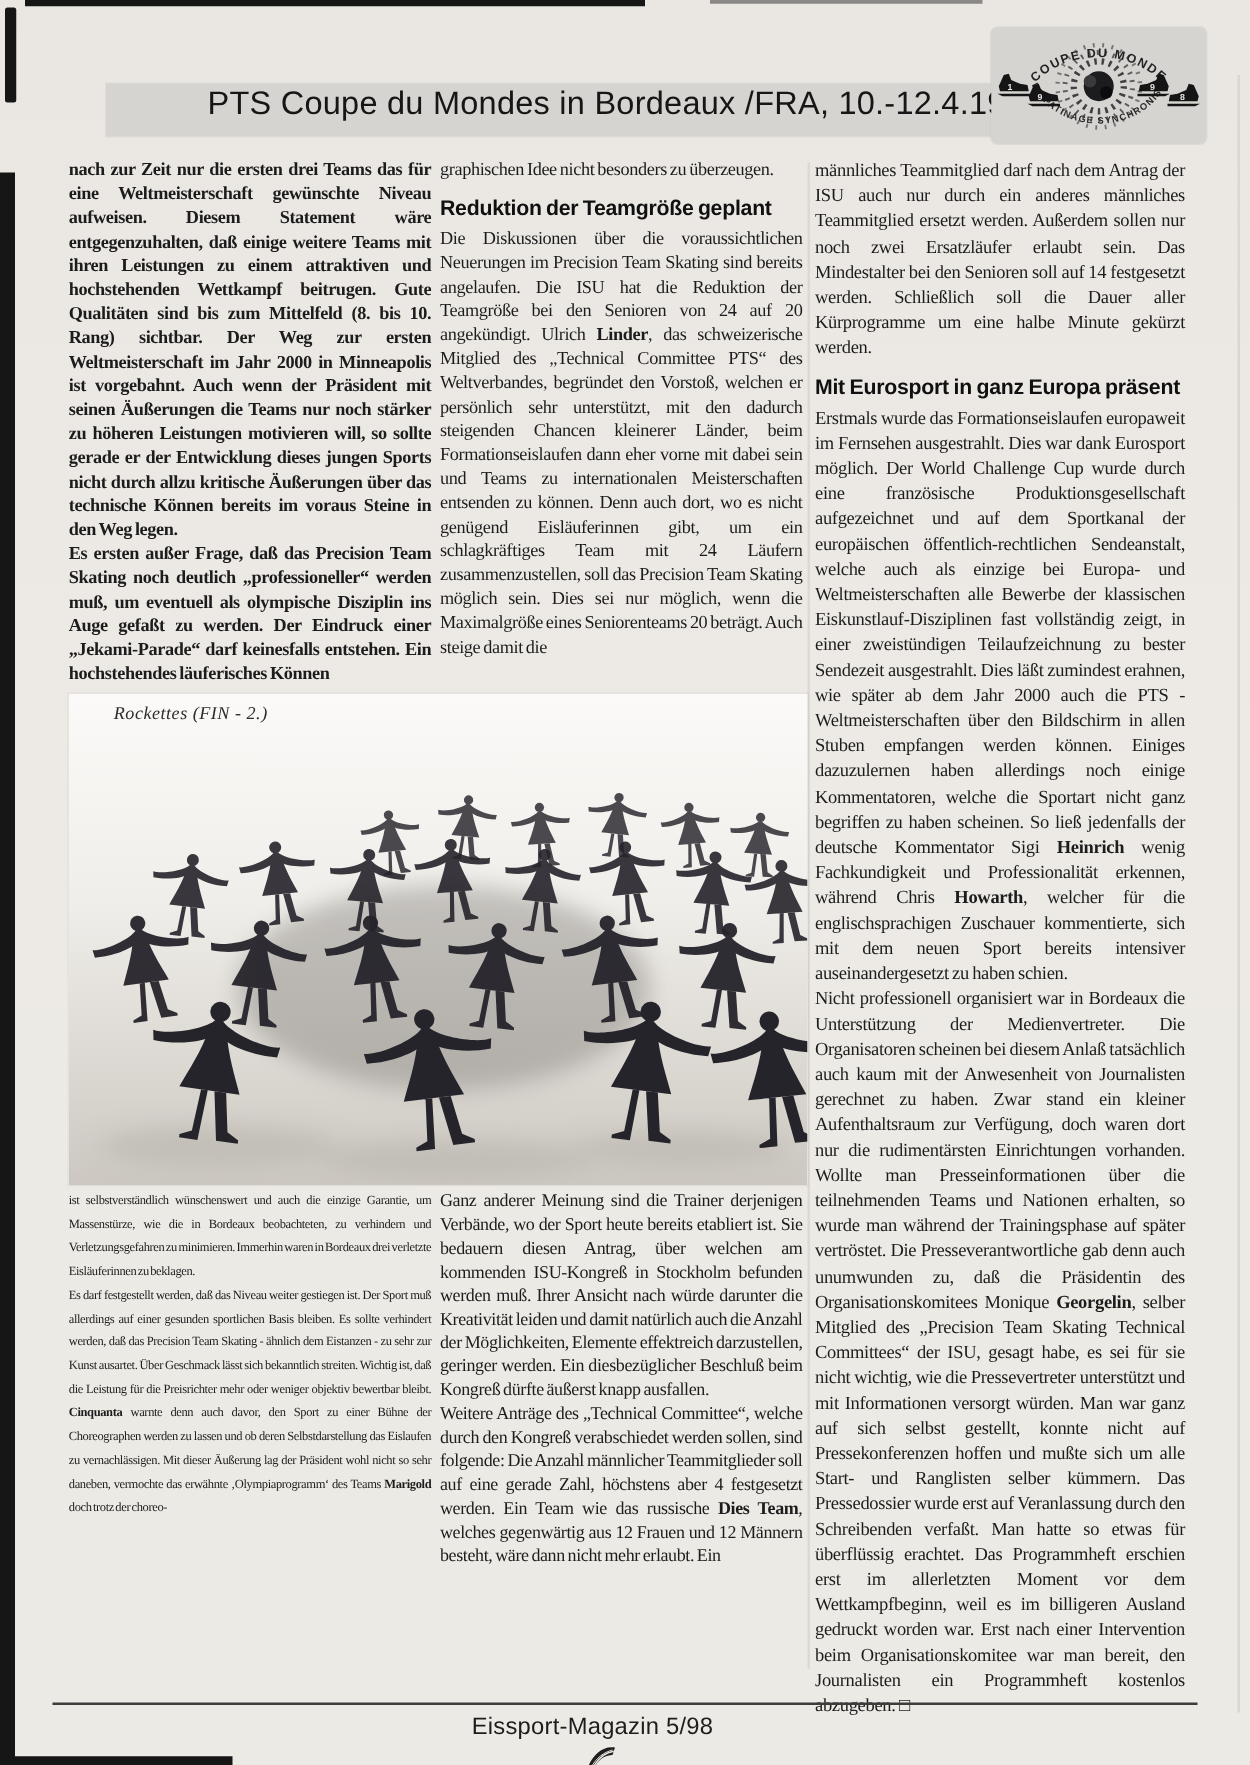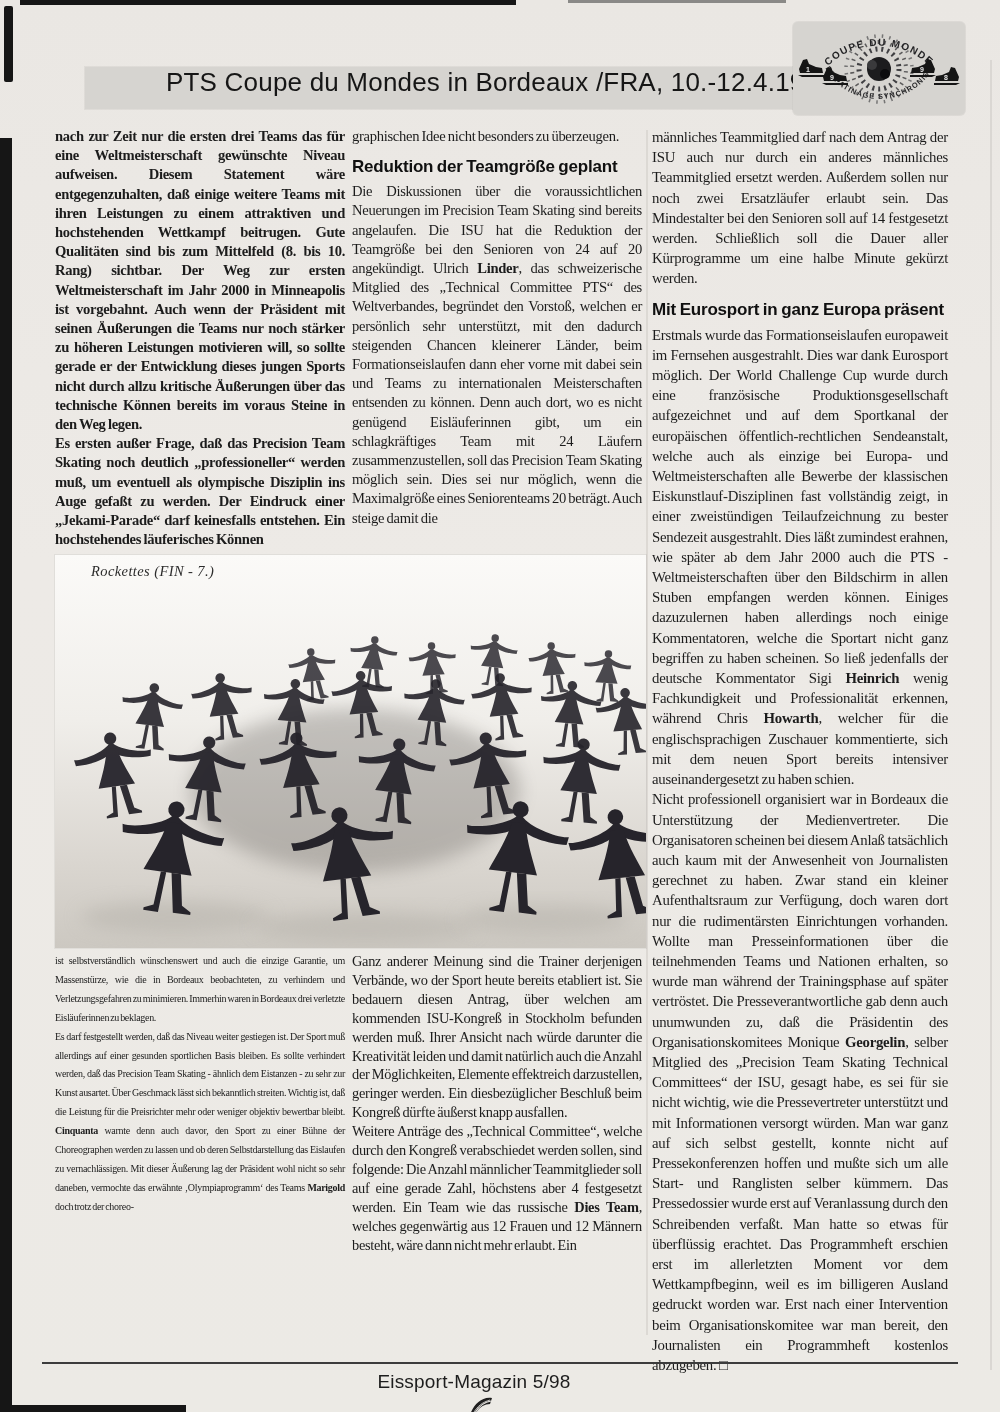--- a/index.html
+++ b/index.html
@@ -176,21 +176,21 @@
         <use href="#sk" transform="translate(245,218) scale(1.02) rotate(-6)" opacity="0.95"></use>
         <use href="#sk" transform="translate(340,224) scale(1.02) rotate(7)" opacity="0.95"></use>
         <use href="#sk" transform="translate(435,218) scale(1.02) rotate(-7)" opacity="0.95"></use>
         <use href="#sk" transform="translate(525,224) scale(1.02) rotate(6)" opacity="0.95"></use>
         <use href="#sk" transform="translate(115,300) scale(1.35) rotate(8)"></use>
         <use href="#sk" transform="translate(290,306) scale(1.35) rotate(-7)"></use>
         <use href="#sk" transform="translate(460,300) scale(1.35) rotate(7)"></use>
         <use href="#sk" transform="translate(565,306) scale(1.3) rotate(-6)"></use>
       </g>
     </svg>
-    <figcaption>Rockettes (FIN - 7.)</figcaption>
+    <figcaption>Rockettes (FIN - 2.)</figcaption>
   </figure>
 
   <div class="footer-rule"></div>
   <div class="footer">
     <span class="mag">Eissport-Magazin 5/98</span>
     <svg class="skate-ico" width="38" height="30" viewBox="0 0 38 30">
       <path d="M9,22 C12,12 21,3 31,5 L29,11 C23,11 17,15 14,22 Z" fill="#1f1f1f"></path>
       <path d="M14,20 C18,13 24,9 30,8" stroke="#e9e7e3" stroke-width="1.2" fill="none"></path>
       <path d="M12,21 C16,13 22,9 29,7" stroke="#e9e7e3" stroke-width="0.8" fill="none"></path>
       <path d="M5,25 L33,25 L33,27 L9,27 C6.5,27 5,26.3 5,25 Z" fill="#1f1f1f"></path>

